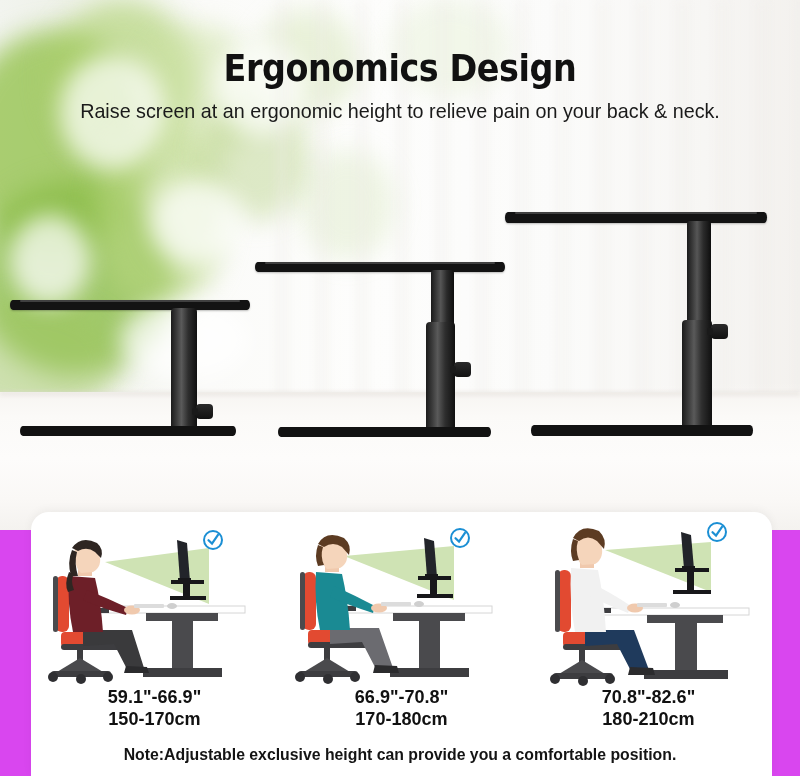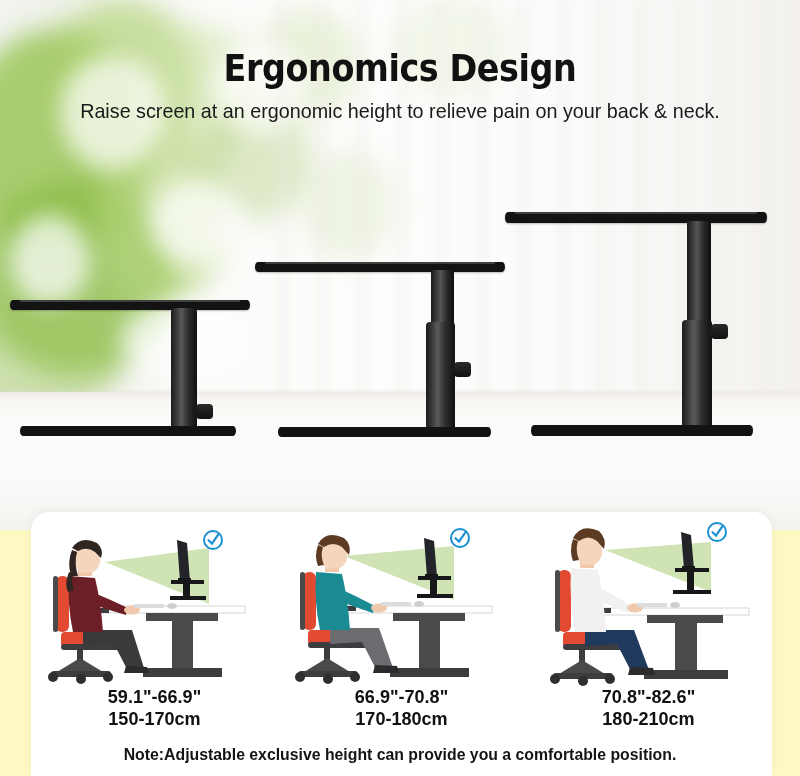--- a/index.html
+++ b/index.html
@@ -10,21 +10,21 @@
   }
   body {
     font-family: "Liberation Sans", sans-serif;
   }
 
   #page {
     position: relative;
     width: 800px;
     height: 776px;
     overflow: hidden;
-    background: #fef9c3;
+    background: #d946ef;
   }
 
   
   .photo-bg {
     position: absolute;
     left: 0; top: 0;
     width: 800px; height: 530px;
     background:
       linear-gradient(to bottom,
         rgba(255,255,255,0.00) 0%,

